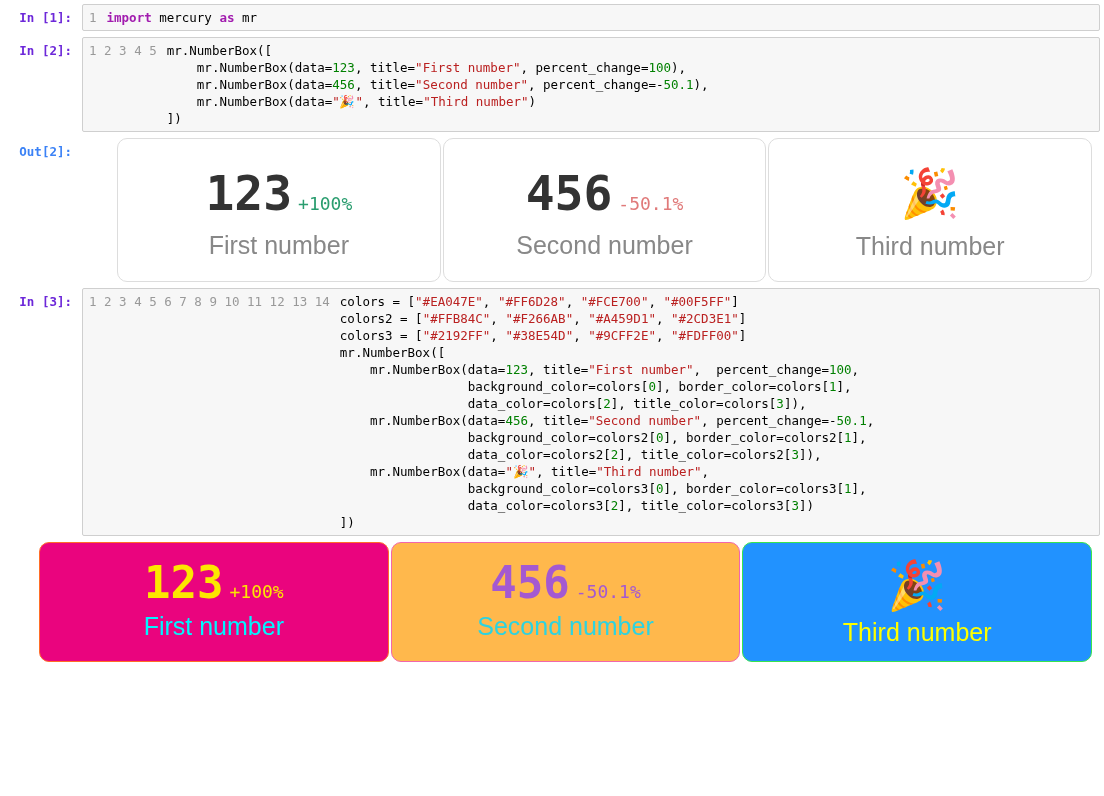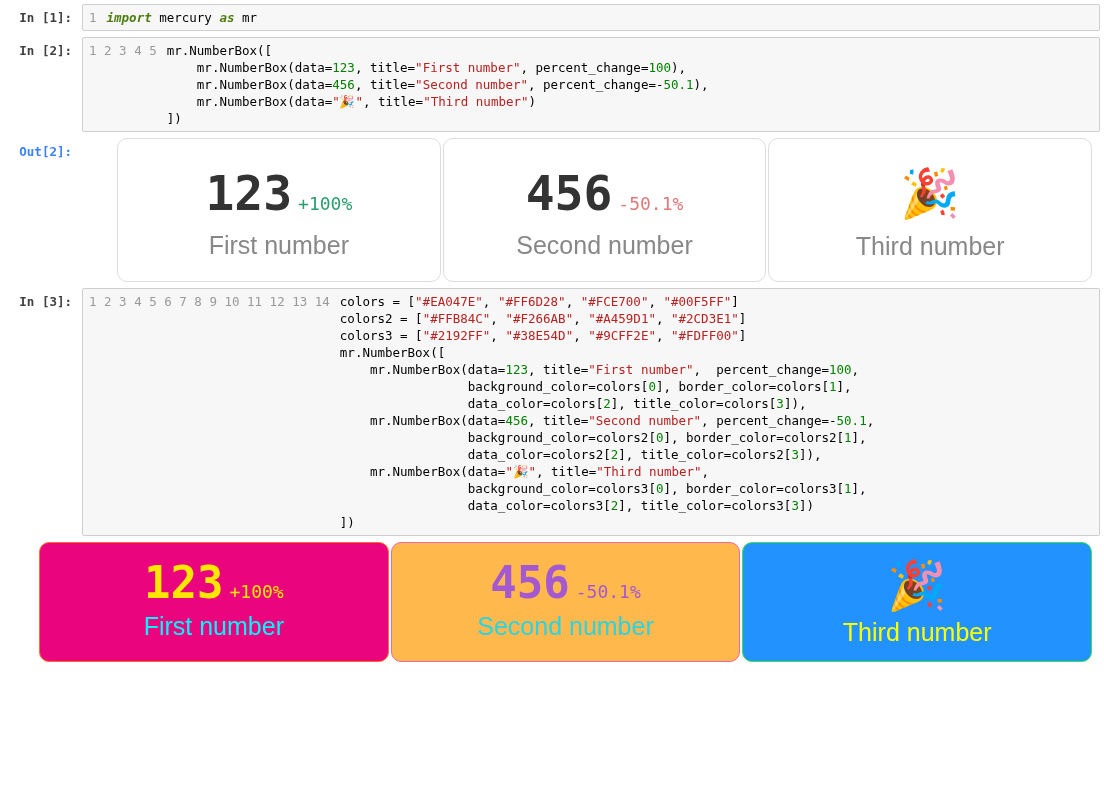--- a/index.html
+++ b/index.html
@@ -11,21 +11,21 @@
     background: #fff;
     width: 1104px;
   }
   .cell { display: flex; margin-bottom: 6px; }
   .prompt {
     width: 78px;
     min-width: 78px;
     text-align: right;
     padding: 6px 10px 0 0;
     font-weight: bold;
-    color: #404040;
+    color: #6d28d9;
   }
   .prompt.out { color: #3b82f6; }
   .input-area {
     flex: 1;
     background: #f7f7f7;
     border: 1px solid #cfcfcf;
     border-radius: 2px;
     display: flex;
     padding: 4px 6px;
   }
@@ -35,21 +35,21 @@
     padding-right: 10px;
     user-select: none;
     line-height: 17px;
   }
   .code {
     flex: 1;
     white-space: pre;
     line-height: 17px;
     color: #000;
   }
-  .kw { color: #4d7c0f; font-weight: bold; font-style: italic; }
+  .kw { color: #a21caf; font-weight: bold; }
   .str { color: #ba2121; }
   .num { color: #008000; }
 
   .output-area { flex: 1; }
   .boxes { display: flex; gap: 2px; padding-right: 8px; padding-left: 35px;}
   .numbox {
     flex: 1;
     border: 1px solid #ddd;
     border-radius: 10px;
     background: #fff;

